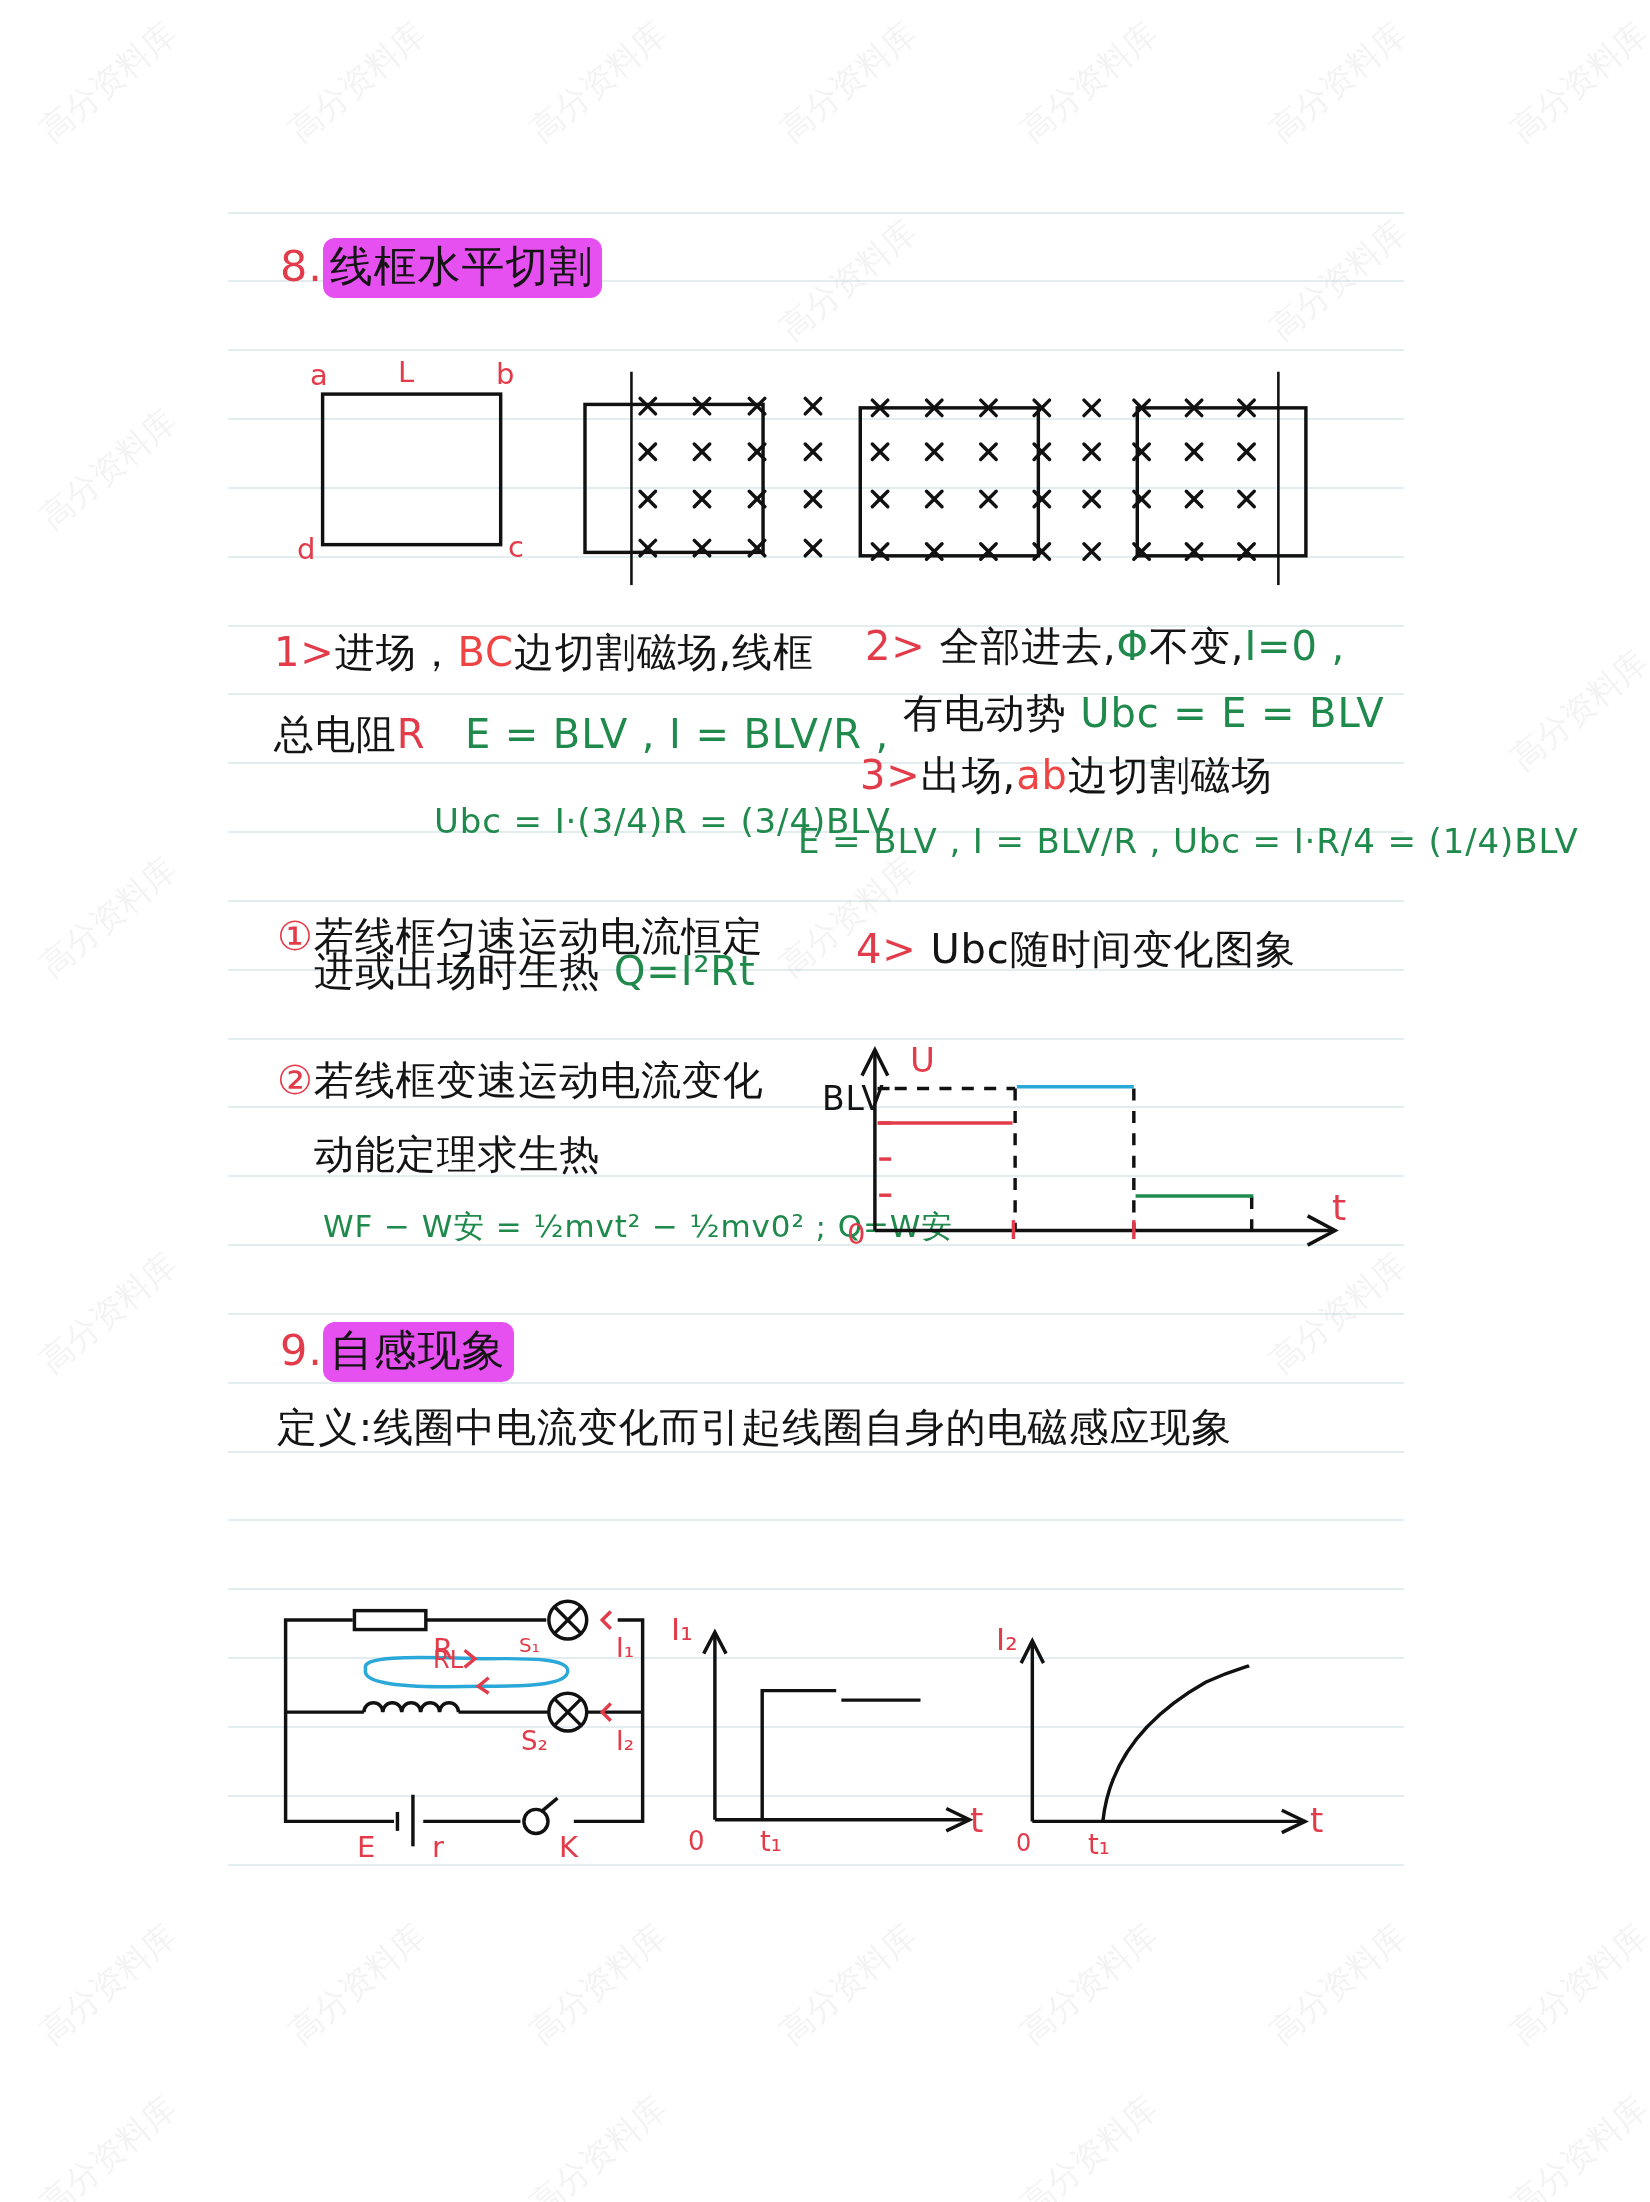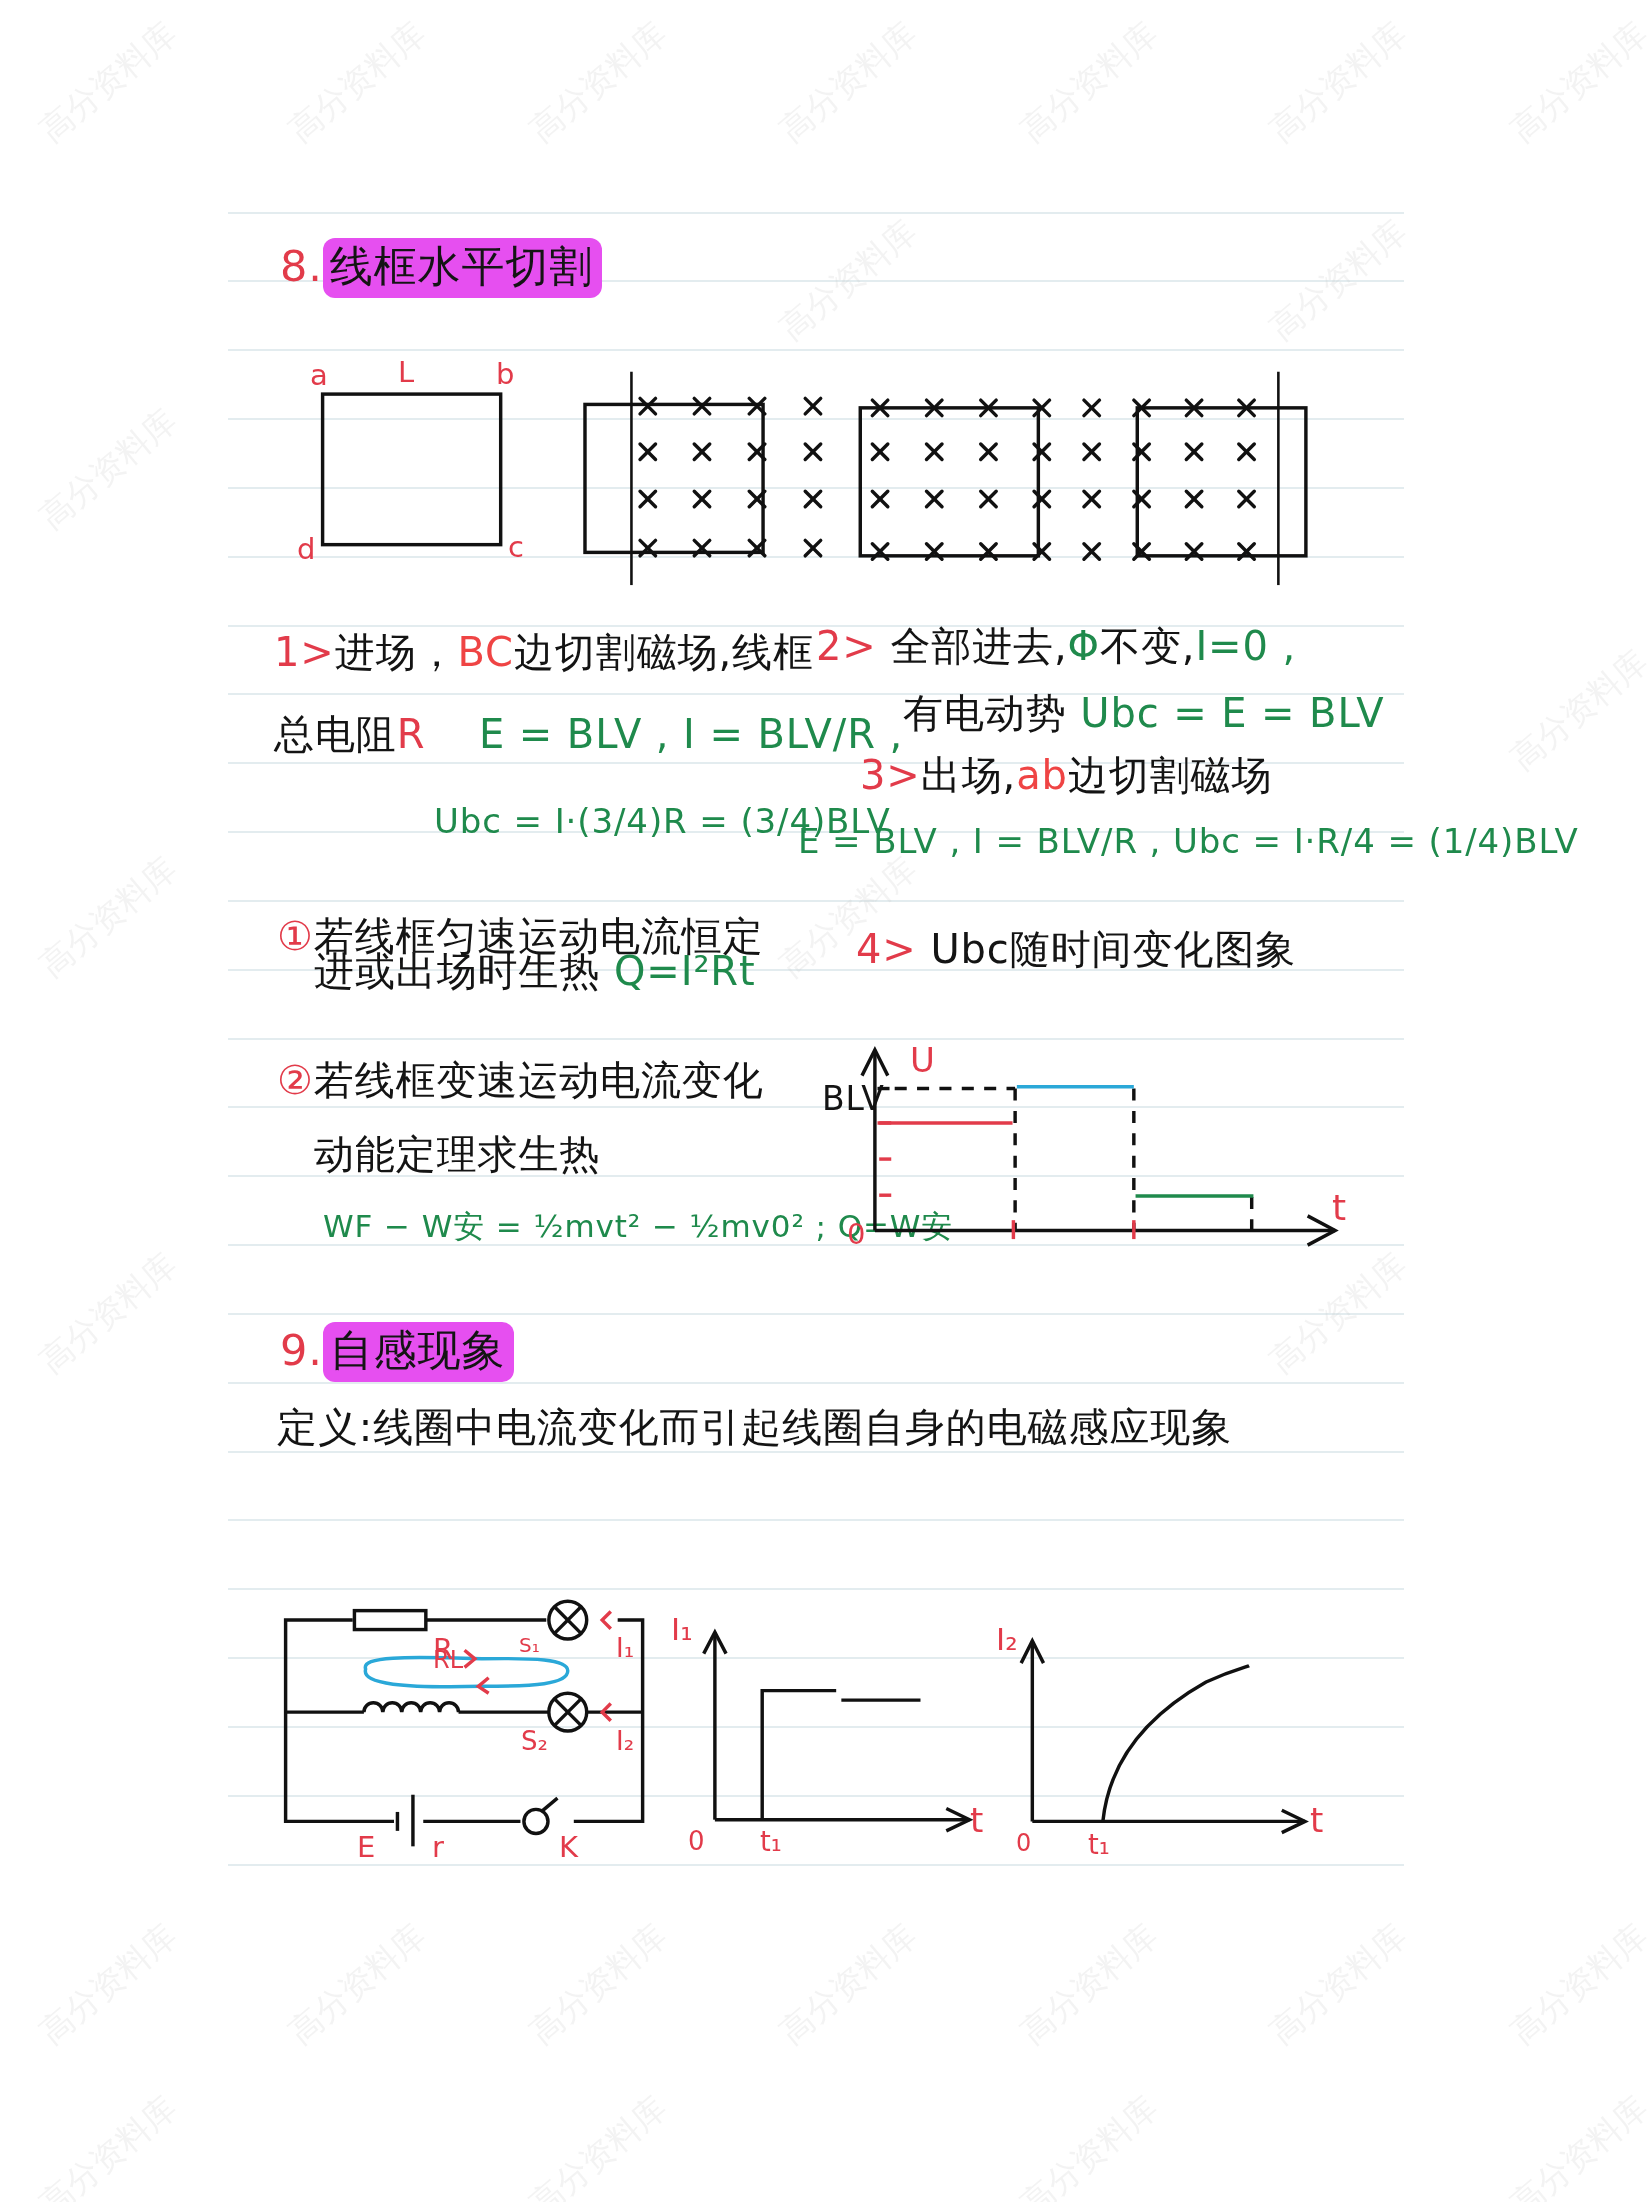--- a/index.html
+++ b/index.html
@@ -177,25 +177,25 @@
         <use href="#xm" x="1388" y="641"></use>
         <use href="#xm" x="1449" y="641"></use>
     </g>
   </svg>
 
   <div class="t hand" style="left:274px;top:632px">
     <span class="red">1&gt;</span><span>进场，</span><span class="blue">BC</span><span>边切割磁场,线框</span>
   </div>
   <div class="t hand" style="left:274px;top:714px">
     <span>总电阻</span><span class="red">R</span>
-    <span class="green" style="margin-left:40px">E = BLV , I = BLV/R ,</span>
+    <span class="green" style="margin-left:26px">E = BLV , I = BLV/R ,</span>
   </div>
   <div class="t hand green sm" style="left:434px;top:804px">Ubc = I·(3/4)R = (3/4)BLV</div>
 
-  <div class="t hand" style="left:816px;top:626px">
+  <div class="t hand" style="left:865px;top:626px">
     <span class="red">2&gt;</span>
     <span>全部进去,</span><span class="green">Φ</span><span>不变,</span><span class="green">I=0 ,</span>
   </div>
   <div class="t hand" style="left:903px;top:693px">
     <span>有电动势</span>
     <span class="green">Ubc = E = BLV</span>
   </div>
 
   <div class="t hand" style="left:860px;top:755px">
     <span class="red">3&gt;</span><span>出场,</span><span class="blue">ab</span><span>边切割磁场</span>

